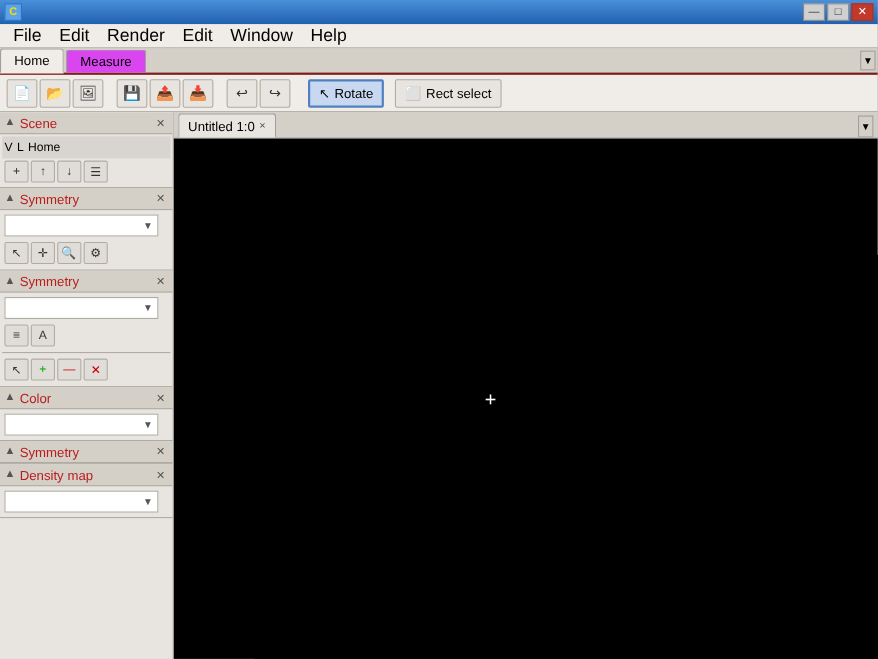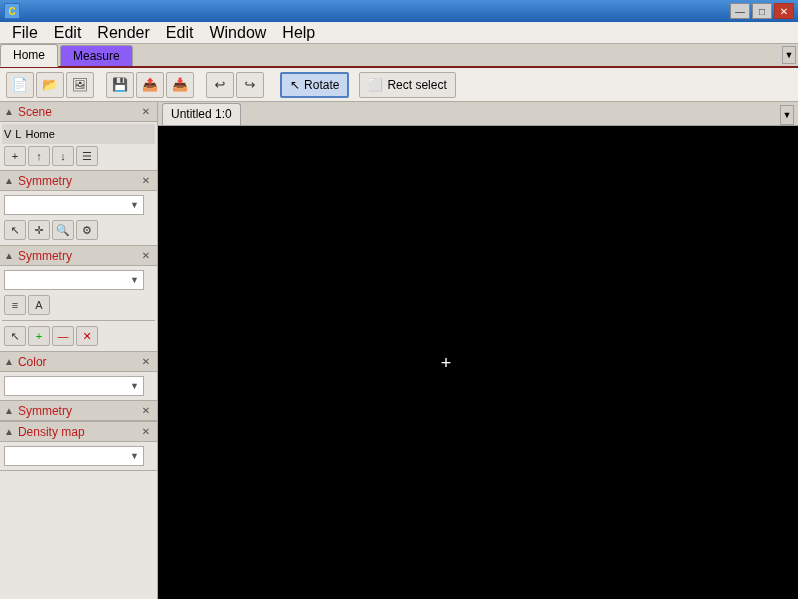--- a/index.html
+++ b/index.html
@@ -84,21 +84,21 @@
       background: #d4d0c8;
       height: 24px;
       display: flex;
       align-items: flex-end;
       padding: 0 0;
       border-bottom: 2px solid #7f1d1d;
       position: relative;
     }
     .tab-btn {
       padding: 3px 12px;
-      background: #8b5cf6;
+      background: #d946ef;
       border: 1px solid #a0a0a0;
       border-bottom: none;
       cursor: pointer;
       font-size: 12px;
       color: #000;
       border-radius: 3px 3px 0 0;
       margin-right: 2px;
     }
     .tab-btn.active {
       background: #f0ede8;
@@ -330,21 +330,20 @@
       align-items: center;
       gap: 4px;
       padding: 3px 8px;
       background: #e8e5e0;
       border: 1px solid #a0a0a0;
       border-bottom: none;
       font-size: 12px;
       cursor: pointer;
       border-radius: 3px 3px 0 0;
       height: 22px;
-      flex-direction: column;
     }
     .viewer-tab-close {
       font-size: 10px;
       color: #555;
       cursor: pointer;
     }
     #viewer-tabs-right {
       margin-left: auto;
       display: flex;
       align-items: center;

